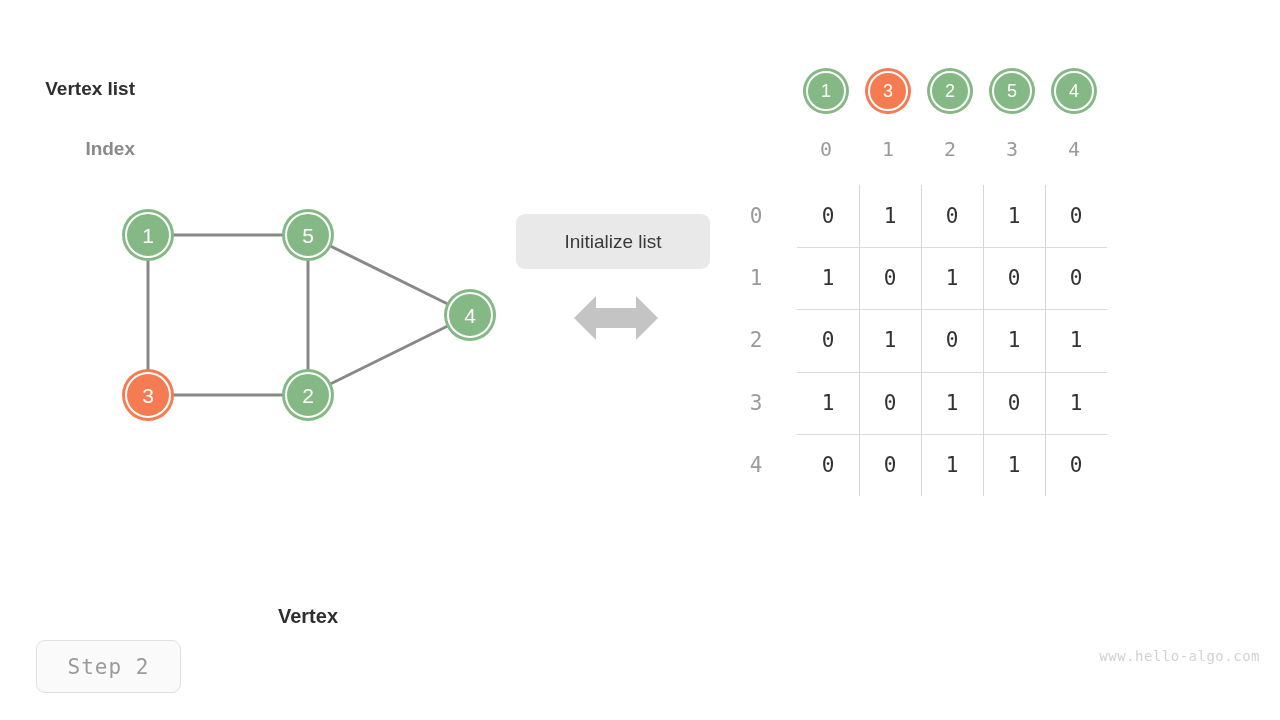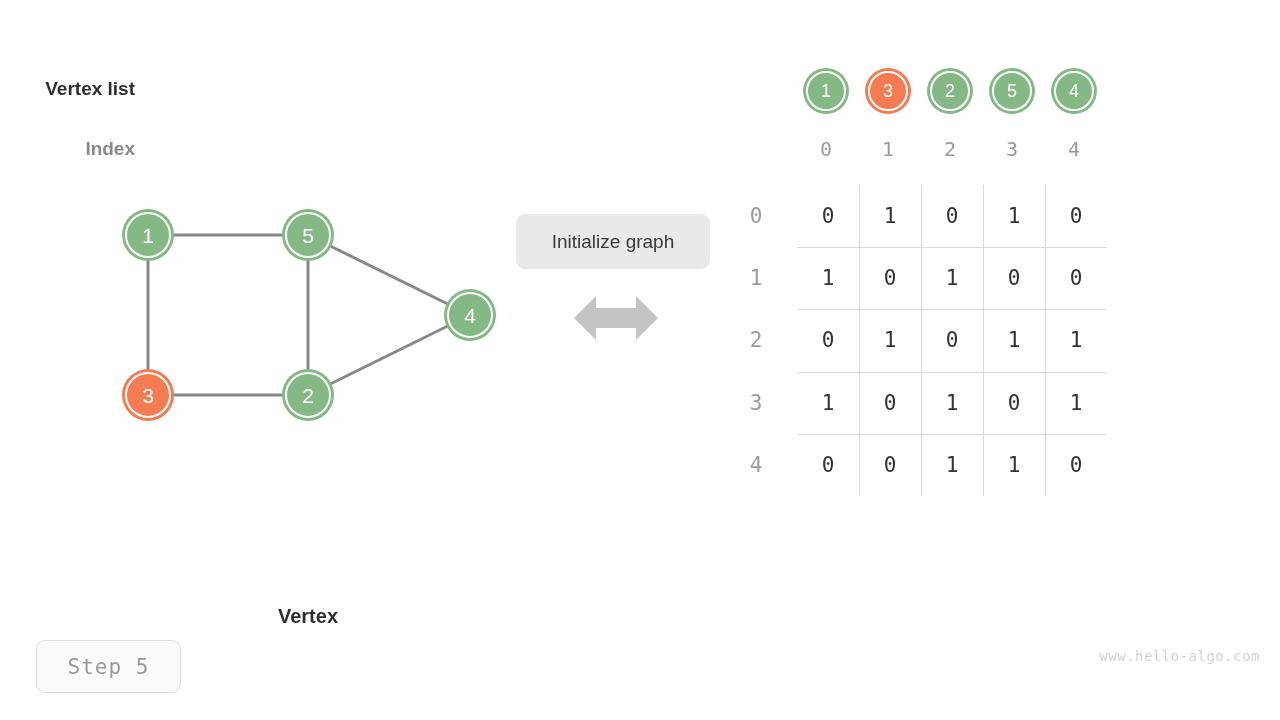--- a/index.html
+++ b/index.html
@@ -268,21 +268,21 @@
         </div>
         <div class="node graph-node" style="left: 282px; top: 369px; background: rgb(132, 184, 132);">
           <div class="ring"></div>
           <span class="label">2</span>
         </div>
       </div>
     <div class="caption" id="graph-caption">Vertex</div>
   </div>
 
   <div id="transition">
-    <div id="init-chip">Initialize graph</div>
+    <div id="init-chip">Initialize list</div>
     <svg id="double-arrow" width="84" height="46" viewBox="0 0 84 46">
       <polygon points="0,23 22,1 22,13 62,13 62,1 84,23 62,45 62,33 22,33 22,45" fill="#c4c4c4"></polygon>
     </svg>
   </div>
 
   <div id="matrix-panel">
 
     <div id="vertex-row">
       <div id="vertex-list-label">Vertex list</div>
       <div id="vertex-nodes">
@@ -363,16 +363,16 @@
           <div class="mcell" style="left: 0px; top: 248.8px;">0</div>
           <div class="mcell" style="left: 62px; top: 248.8px;">0</div>
           <div class="mcell" style="left: 124px; top: 248.8px;">1</div>
           <div class="mcell" style="left: 186px; top: 248.8px;">1</div>
           <div class="mcell" style="left: 248px; top: 248.8px;">0</div>
         </div>
     </div>
 
   </div>
 
-  <div id="step-badge">Step 5</div>
+  <div id="step-badge">Step 2</div>
   <div id="watermark">www.hello-algo.com</div>
 
 </div>
 
 </body></html>

